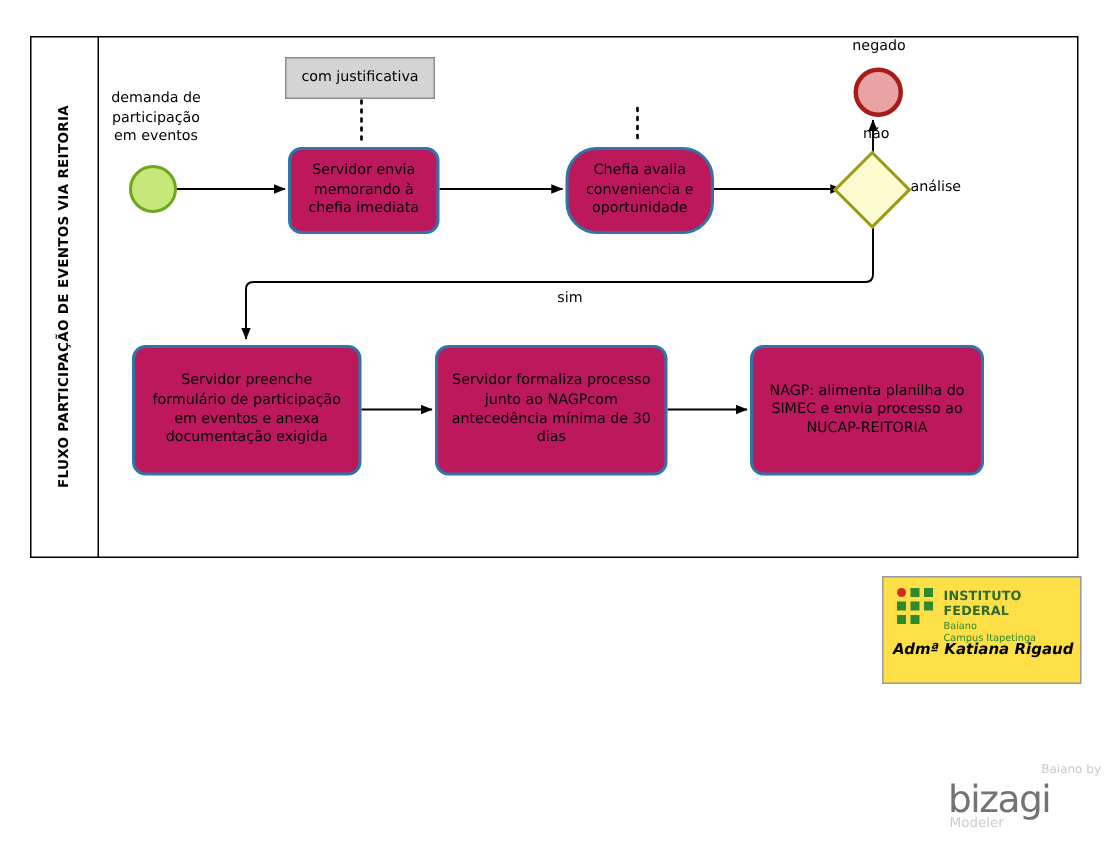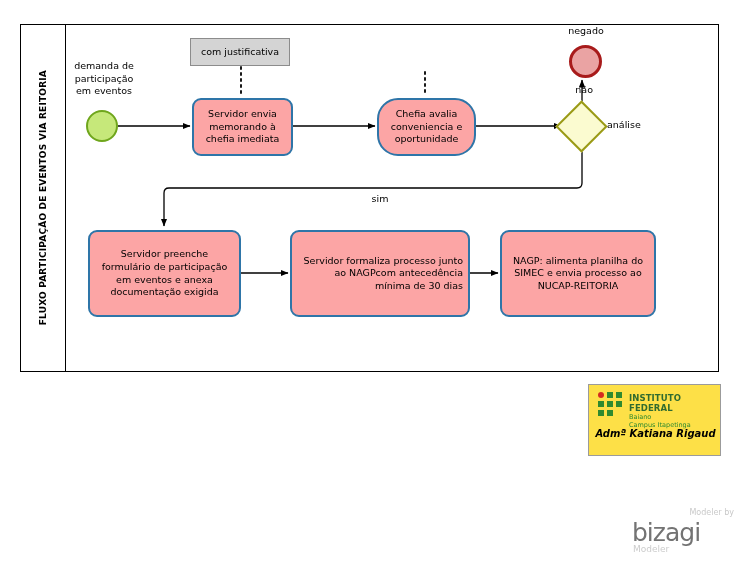--- a/index.html
+++ b/index.html
@@ -76,39 +76,39 @@
     width: 33px;
     height: 33px;
     background: #eaa3a3;
     border: 3.5px solid #a81b1b;
   }
 
   
   .task {
     position: absolute;
     box-sizing: border-box;
-    background: #fca5a5;
+    background: #be185d;
     border: 2px solid #2e75a8;
     border-radius: 9px;
     display: flex;
     align-items: center;
     justify-content: center;
     text-align: center;
     color: #000000;
     font-size: 9.5px;
     line-height: 1.32;
     padding: 13px 5px;
     font-family: "DejaVu Sans", "Liberation Sans", sans-serif;
   }
   .task span { display: block; width: 100%; }
 
   #task-1 { left: 192px; top: 98px;  width: 101px; height: 58px; }
   #task-2 { left: 377px; top: 98px;  width: 99px;  height: 58px; border-radius: 21px; }
   #task-3 { left: 88px;  top: 230px; width: 153px; height: 87px; }
-  #task-4 { left: 290px; top: 230px; width: 180px; height: 87px; text-align: right; }
+  #task-4 { left: 290px; top: 230px; width: 155px; height: 87px; }
   #task-5 { left: 500px; top: 230px; width: 156px; height: 87px; }
 
   
   .gateway {
     position: absolute;
     left: 563px;
     top: 108px;
     width: 37px;
     height: 37px;
     background: #fbfbd0;
@@ -341,18 +341,18 @@
       <div class="logo-text">
         <div class="logo-if">INSTITUTO FEDERAL</div>
         <div class="logo-sub1">Baiano</div>
         <div class="logo-sub2">Campus Itapetinga</div>
       </div>
     </div>
     <div class="logo-author">Admª Katiana Rigaud</div>
   </div>
 
   <div class="wm">
-    <div class="wm-powered">Modeler by</div>
+    <div class="wm-powered">Baiano by</div>
     <div class="wm-brand">bizagi</div>
     <div class="wm-modeler">Modeler</div>
   </div>
 
 </div>
 
 </body></html>

